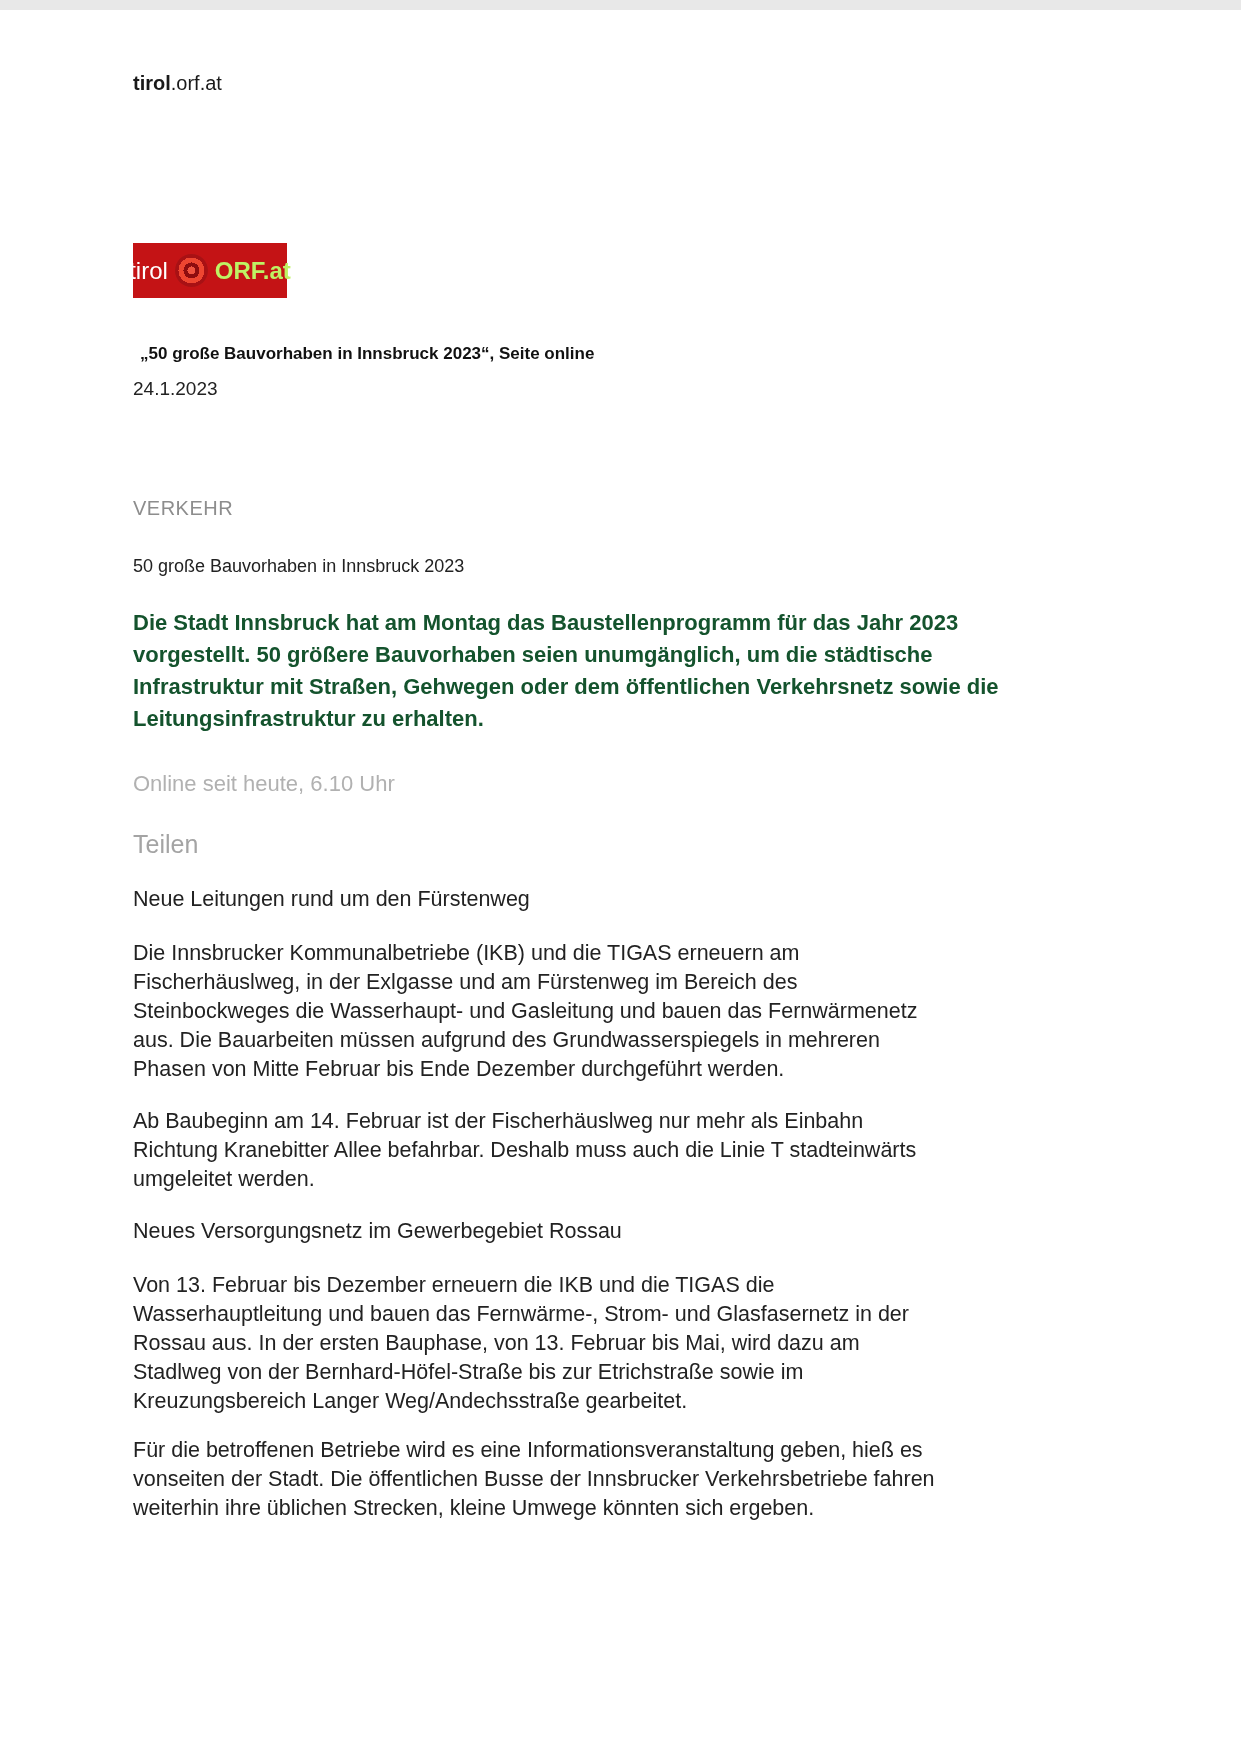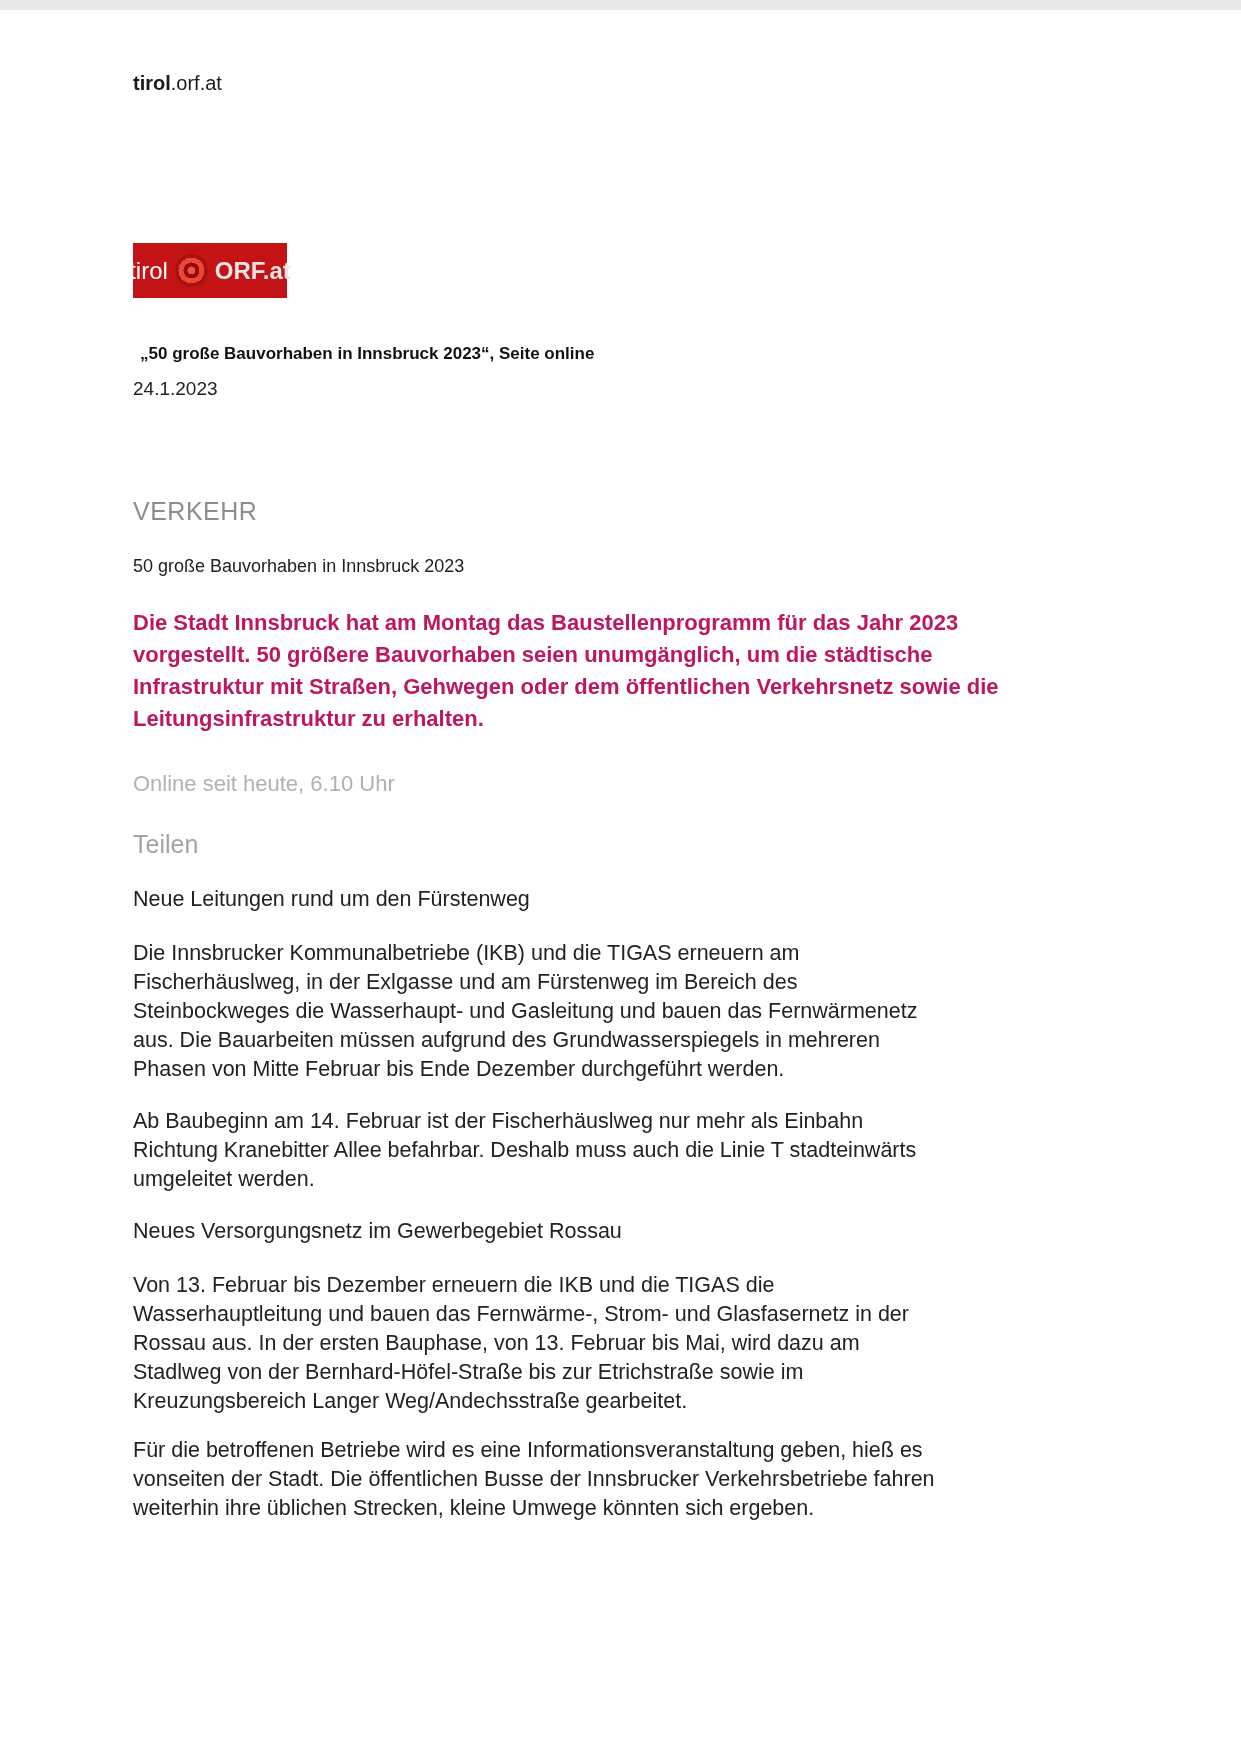--- a/index.html
+++ b/index.html
@@ -13,29 +13,29 @@
 
   .logo{
     position:absolute;left:133px;top:233px;width:154px;height:55px;
     background:#c41315;display:flex;align-items:center;justify-content:center;gap:7px;
   }
   .logo .tirol{color:#ffffff;font-size:24px;line-height:1;}
   .logo .eye{
     width:33px;height:33px;border-radius:50%;flex:0 0 auto;
     background:radial-gradient(circle,#f05440 0 4px,#8e0d0f 4px 8px,#ee4631 8px 13px,#a81114 13px 16.5px);
   }
-  .logo .orfat{color:#e5e5e5;font-weight:bold;font-size:24px;line-height:1;}
+  .logo .orfat{color:#bef264;font-weight:bold;font-size:24px;line-height:1;}
 
   .title{position:absolute;left:140px;top:334px;font-size:17px;font-weight:bold;color:#111;}
   .date{position:absolute;left:133px;top:368px;font-size:19px;color:#222;}
-  .category{position:absolute;left:133px;top:487px;font-size:25px;color:#8d8d8d;letter-spacing:.5px;}
+  .category{position:absolute;left:133px;top:487px;font-size:20px;color:#8d8d8d;letter-spacing:.5px;}
   .headline{position:absolute;left:133px;top:546px;font-size:18px;color:#222;}
   .lead{
     position:absolute;left:133px;top:597px;width:935px;
-    font-size:22px;font-weight:bold;line-height:32px;white-space:pre-line;color:#be185d;
+    font-size:22px;font-weight:bold;line-height:32px;white-space:pre-line;color:#14532d;
   }
   .online{position:absolute;left:133px;top:761px;font-size:22px;color:#b1b1b1;}
   .share{position:absolute;left:133px;top:820px;font-size:25px;color:#a4a4a4;cursor:pointer;}
 
   .subhead{position:absolute;left:133px;font-size:21.5px;color:#222;}
   .sh1{top:877px}
   .sh2{top:1209px}
   .sh3{top:1539px}
 
   .para{

